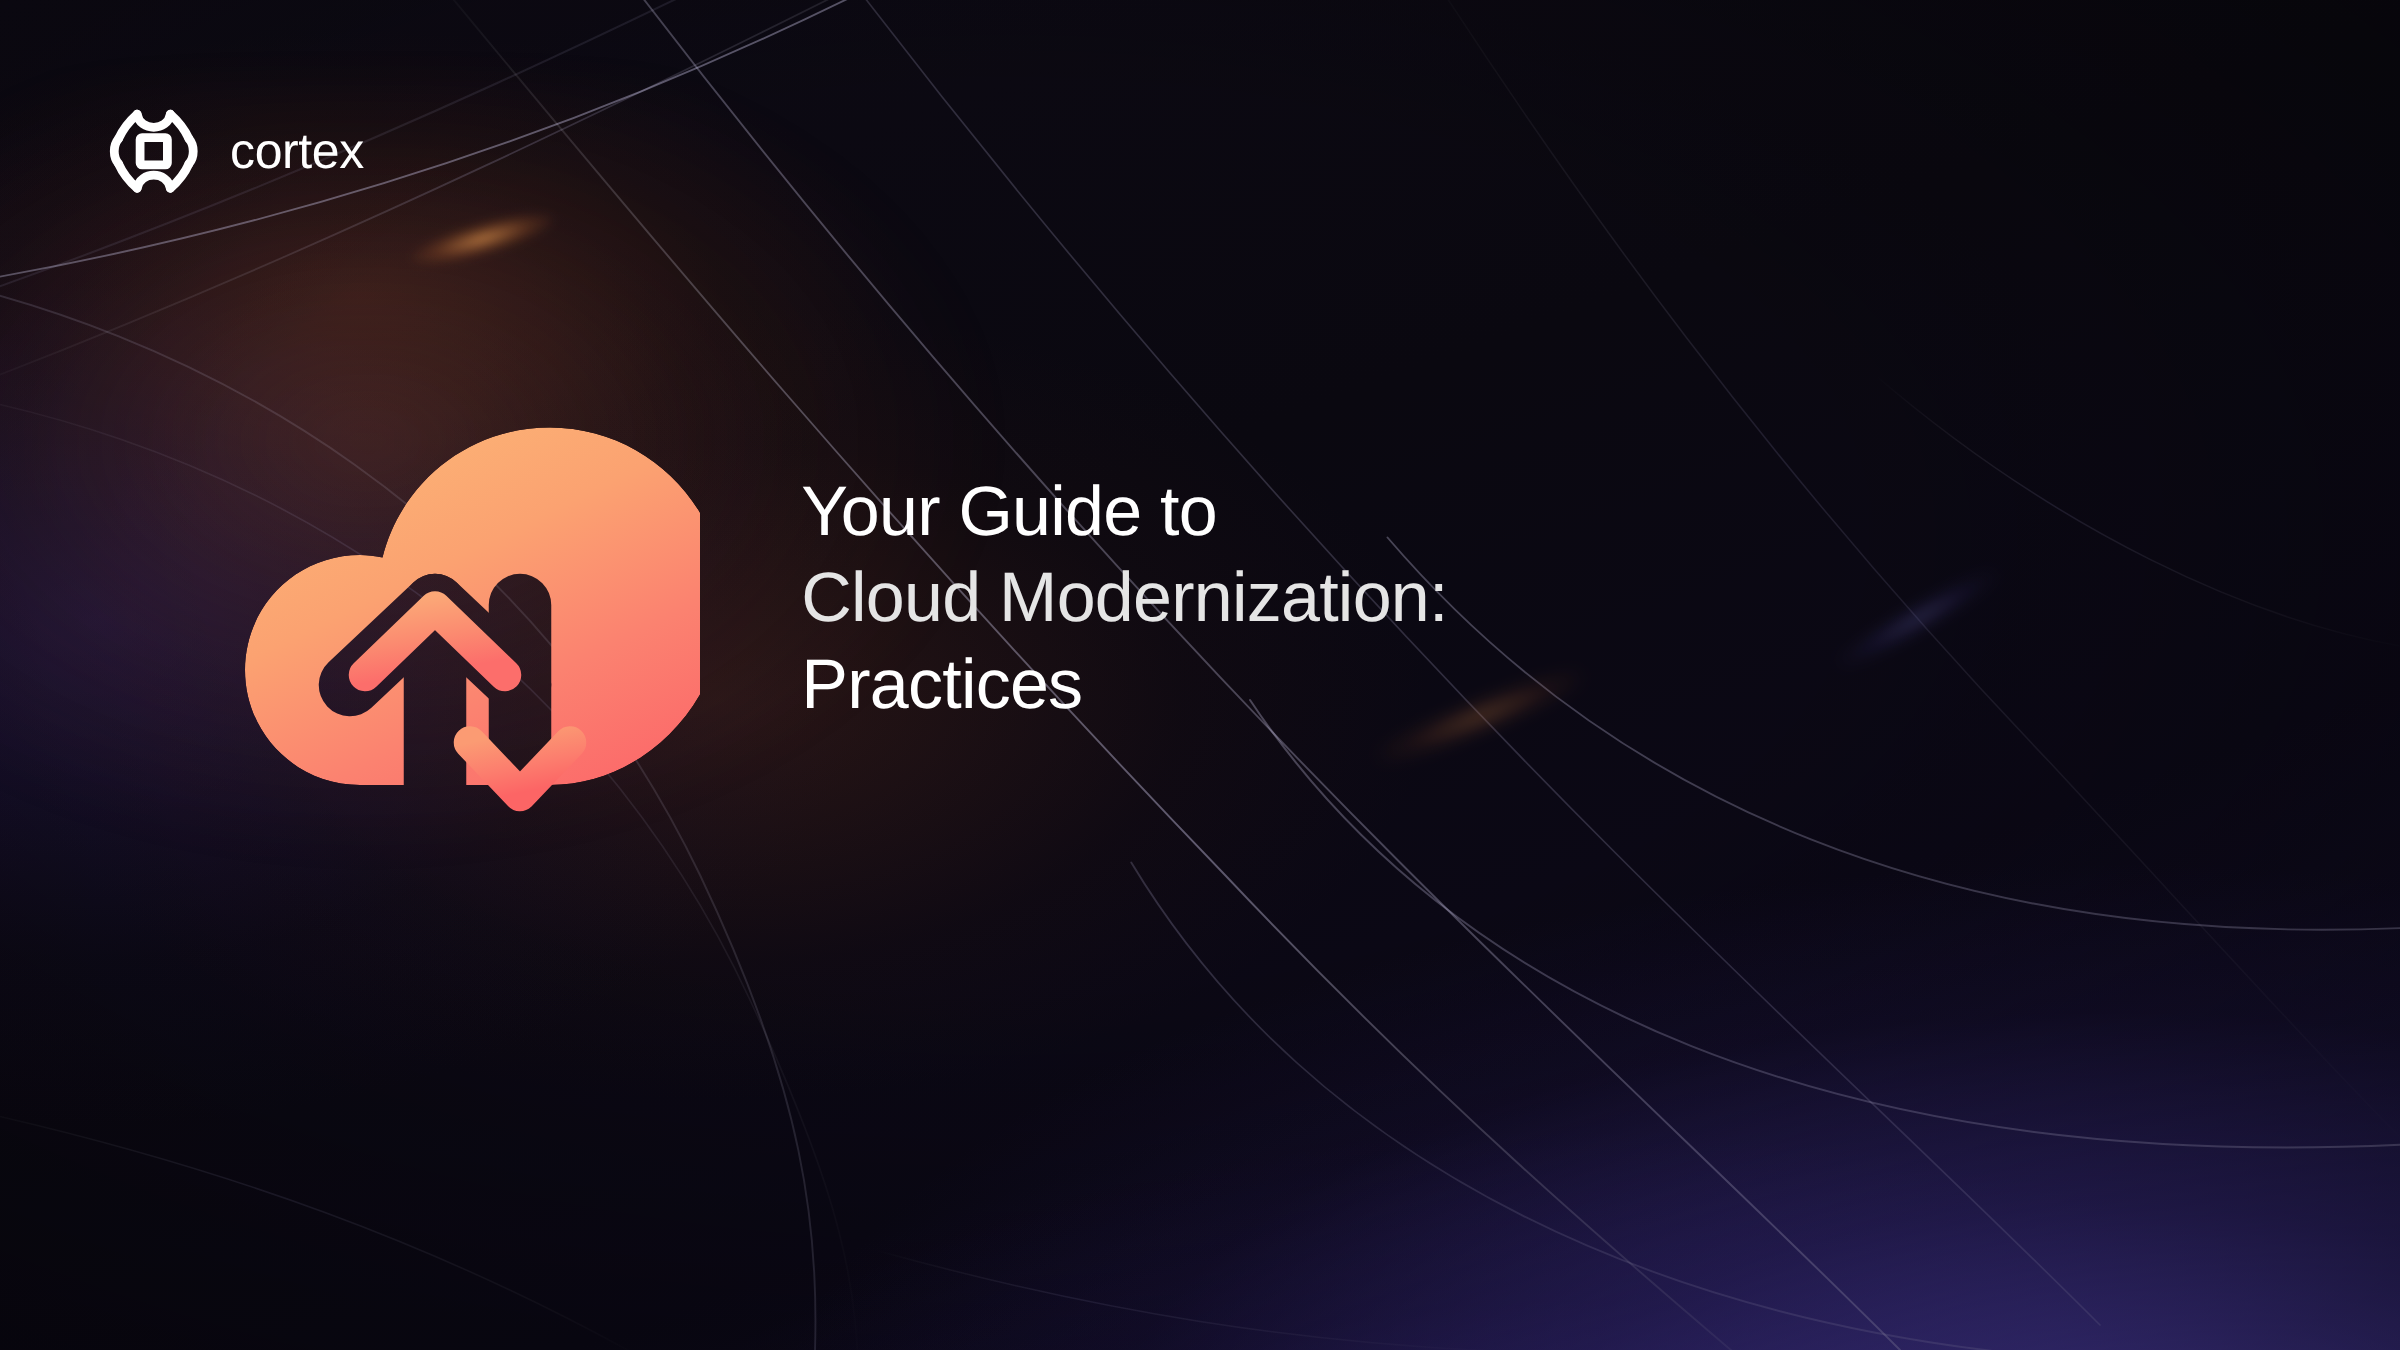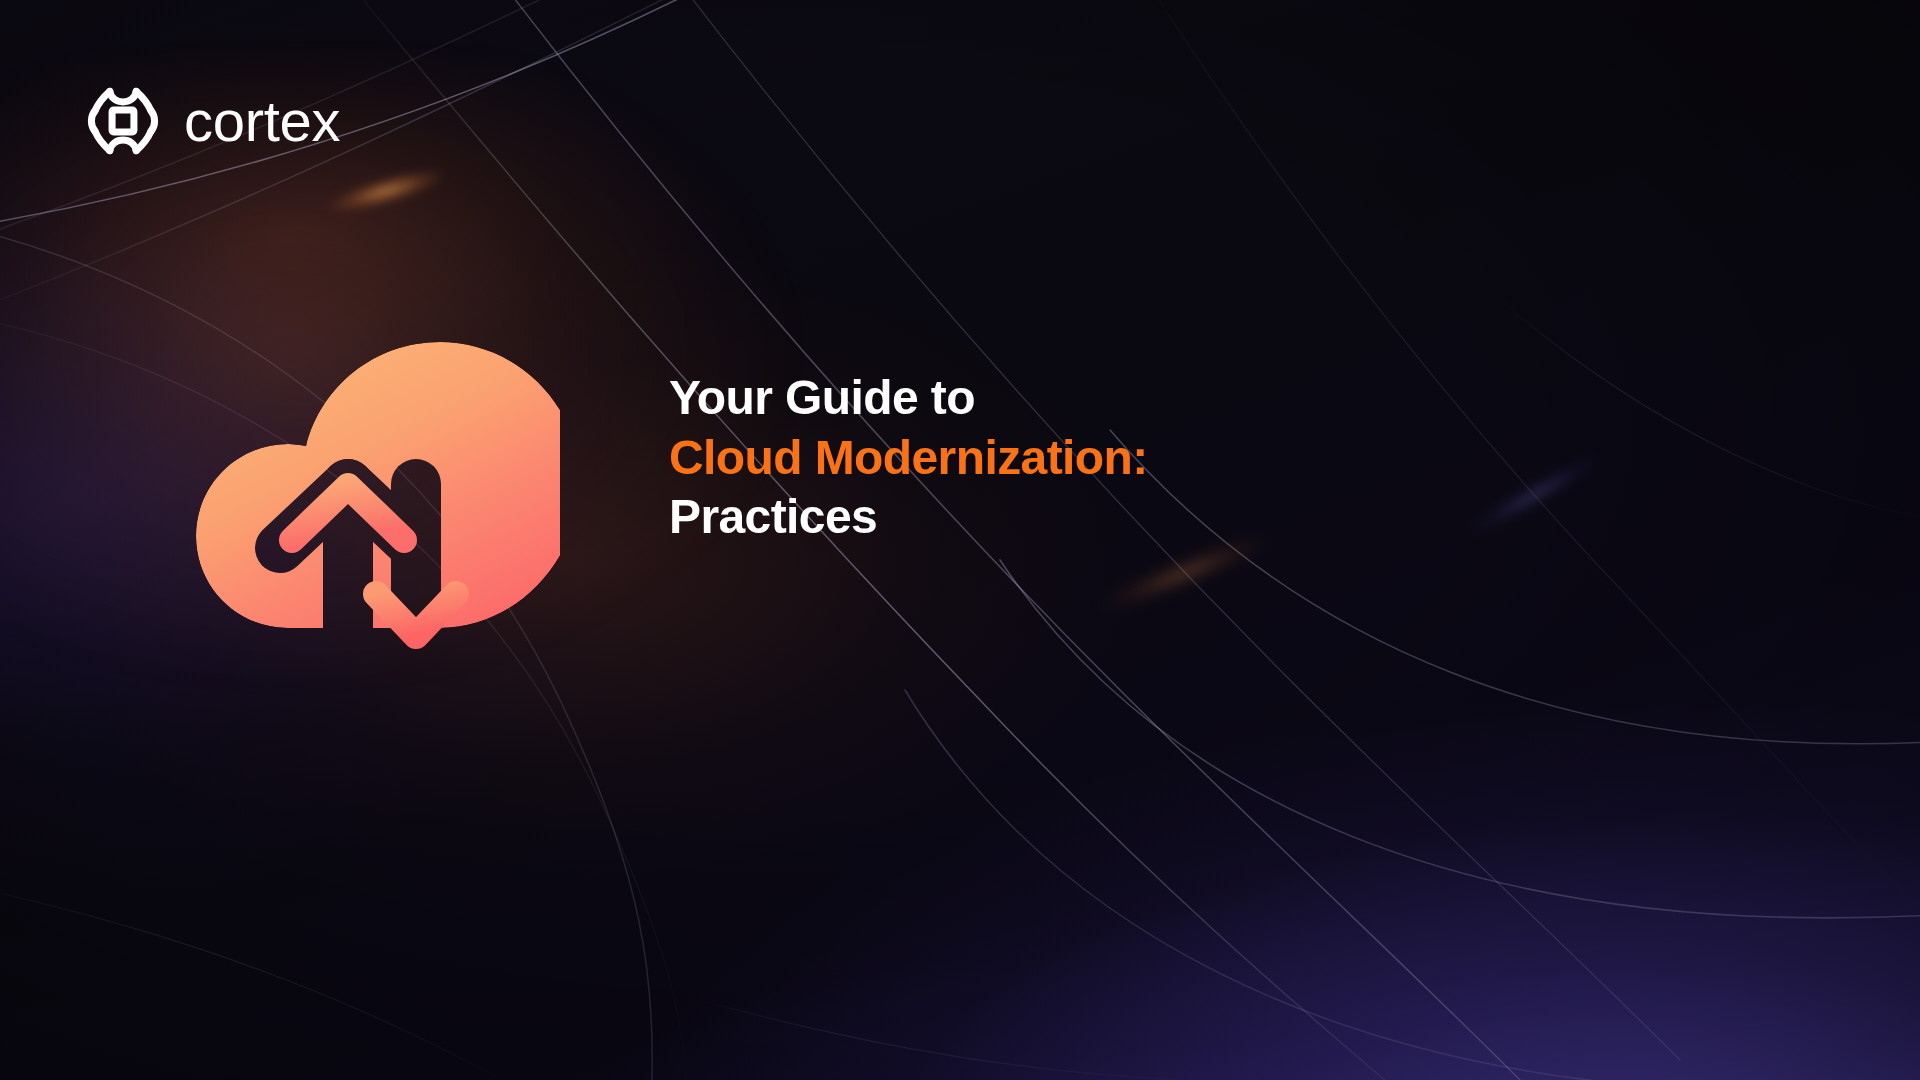--- a/index.html
+++ b/index.html
@@ -89,47 +89,47 @@
     position: absolute;
     left: 84px;
     top: 82px;
     display: flex;
     align-items: center;
     gap: 22px;
   }
   .logo-mark { display: block; }
   .logo-word {
     color: #ffffff;
-    font-size: 58px;
+    font-size: 40px;
     font-weight: 500;
     letter-spacing: -0.3px;
     line-height: 1;
     font-family: "Liberation Sans", sans-serif;
   }
 
   
   .cloud-icon {
     position: absolute;
     left: 180px;
     top: 288px;
   }
 
   
   .headline {
     position: absolute;
-    left: 669px;
+    left: 641px;
     top: 336px;
     width: 800px;
-    font-size: 48px;
-    font-weight: 700;
+    font-size: 56px;
+    font-weight: 400;
     line-height: 1.24;
     letter-spacing: -0.6px;
     color: #ffffff;
   }
-  .headline .accent { color: #f97316; }
+  .headline .accent { color: #e5e5e5; }
   .hl-line { display: block; white-space: nowrap; }
 </style>
 </head>
 <body>
 
 <div id="canvas">
 
   <div class="bg-base"></div>
   <div class="bg-glow-amber"></div>
 

